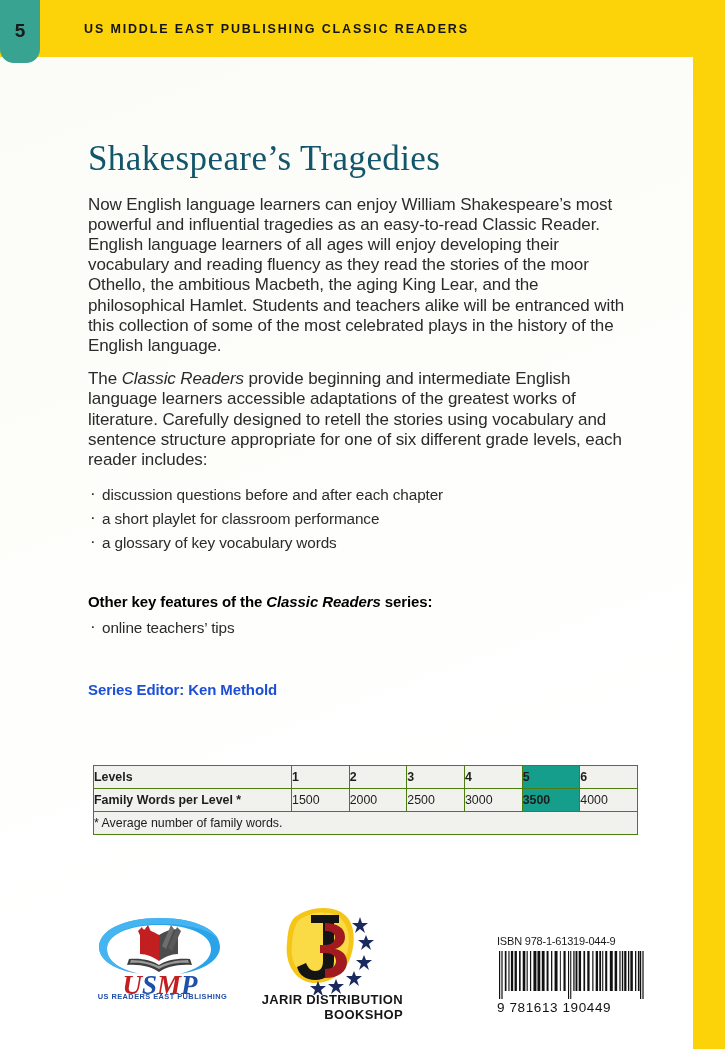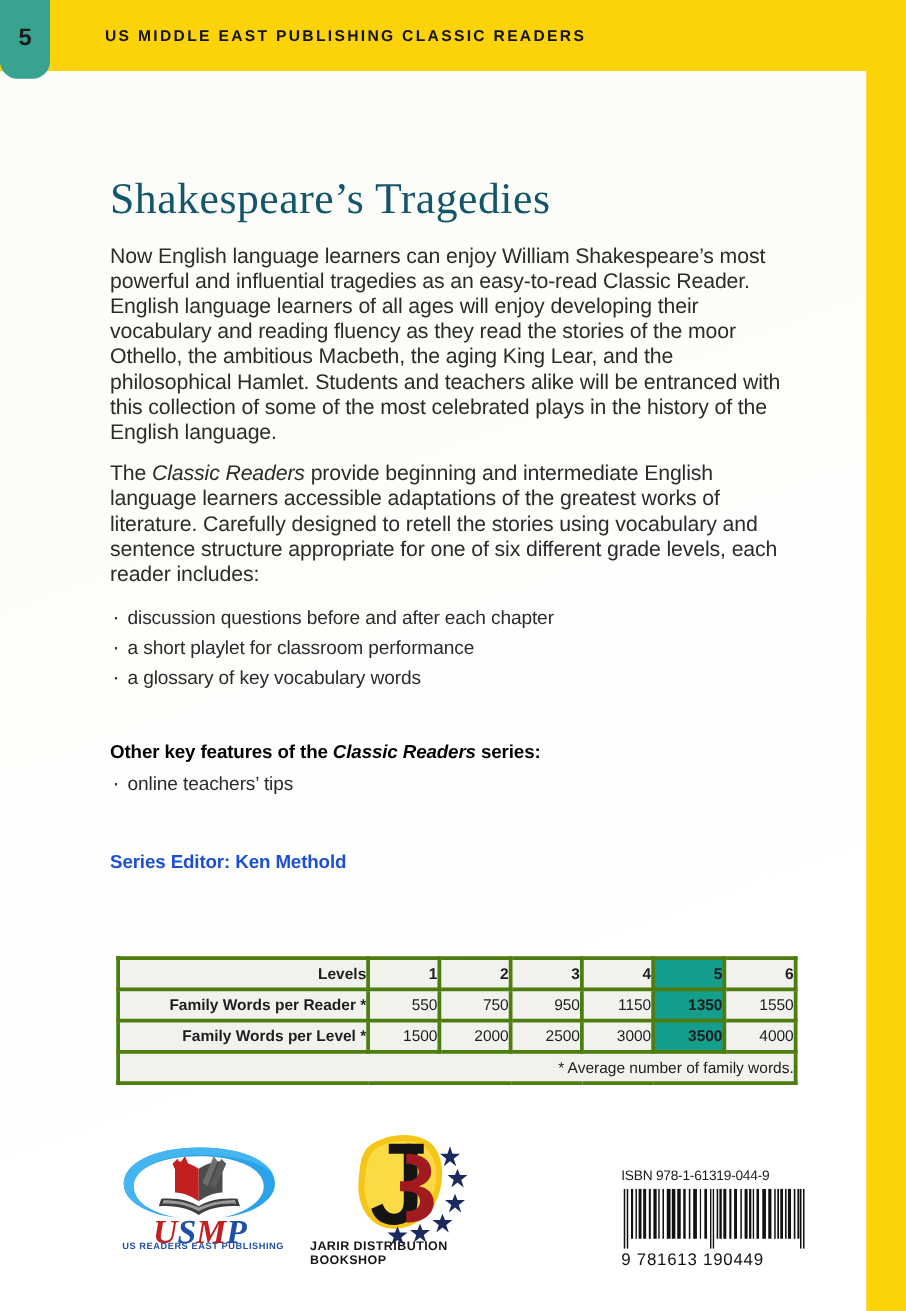--- a/index.html
+++ b/index.html
@@ -170,22 +170,22 @@
     top: 765px;
     width: 545px;
   }
   table.levels-table {
     border-collapse: collapse;
     width: 545px;
     table-layout: fixed;
     background: #f1f1ee;
   }
   table.levels-table td {
-    border: 3px solid #4d7c0f;
-    text-align: right;
+    border: 1px solid #4d7c0f;
+    text-align: left;
     font-family: "Liberation Sans", sans-serif;
     font-size: 12.4px;
     color: #1d1d1d;
     height: 20px;
     padding: 1px 0;
   }
   td.rowlabel {
     font-weight: bold;
     width: 197px;
   }
@@ -238,23 +238,23 @@
     left: 265px;
     top: 3px;
     width: 115px;
     height: 92px;
   }
   .jarir-caption {
     position: absolute;
     left: 248px;
     top: 92px;
     width: 155px;
-    text-align: left;
-    font-family: "Liberation Sans", sans-serif;
-    font-size: 10px;
+    text-align: right;
+    font-family: "Liberation Sans", sans-serif;
+    font-size: 13px;
     font-weight: bold;
     letter-spacing: 0.35px;
     color: #161616;
   }
 
   
   .isbn-block {
     position: absolute;
     left: 497px;
     top: 935px;
@@ -329,29 +329,20 @@
     <table class="levels-table">
       <tbody>
         <tr>
           <td class="rowlabel">Levels</td>
           <td class="colhead">1</td>
           <td class="colhead">2</td>
           <td class="colhead">3</td>
           <td class="colhead">4</td>
           <td class="colhead hl">5</td>
           <td class="colhead">6</td>
-        </tr>
-        <tr>
-          <td class="rowlabel">Family Words per Reader *</td>
-          <td>550</td>
-          <td>750</td>
-          <td>950</td>
-          <td>1150</td>
-          <td class="hl">1350</td>
-          <td>1550</td>
         </tr>
         <tr>
           <td class="rowlabel">Family Words per Level *</td>
           <td>1500</td>
           <td>2000</td>
           <td>2500</td>
           <td>3000</td>
           <td class="hl">3500</td>
           <td>4000</td>
         </tr>

